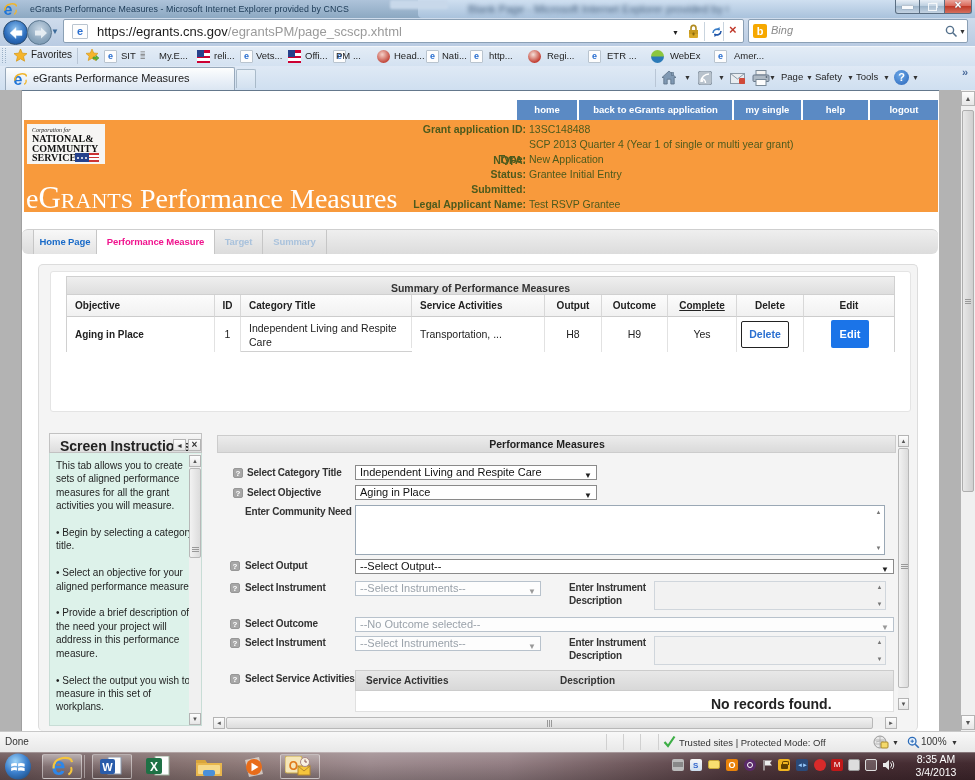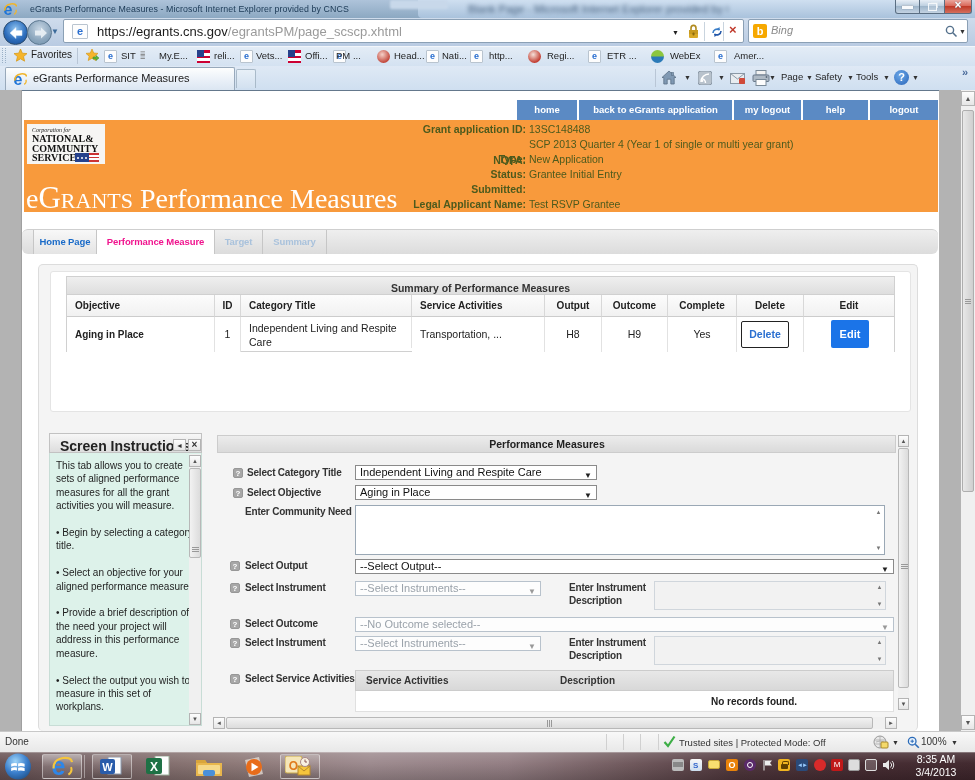--- a/index.html
+++ b/index.html
@@ -269,21 +269,21 @@
 <div class="a" id="vthumb">
     <span class="a" style="left:2px;top:188px;width:6px;height:1px;background:#999;"></span>
     <span class="a" style="left:2px;top:190px;width:6px;height:1px;background:#999;"></span>
     <span class="a" style="left:2px;top:192px;width:6px;height:1px;background:#999;"></span>
   </div>
 <div class="a scrbtn" style="left:961px;top:715px;width:14px;height:15px;font-size:7px;line-height:14px;">▼</div>
 
 <div class="a" id="navbar">
   <div class="navbtn" style="left:2px;width:60px;">home</div>
   <div class="navbtn" style="left:64px;width:153px;">back to eGrants application</div>
-  <div class="navbtn" style="left:219px;width:67px;">my logout</div>
+  <div class="navbtn" style="left:219px;width:67px;">my single</div>
   <div class="navbtn" style="left:288px;width:65px;">help</div>
   <div class="navbtn" style="left:355px;width:68px;">logout</div>
 </div>
 
 <div class="a" id="ohead"></div>
 <div class="a" id="logo">
   <div class="a" style="left:5px;top:3px;font-family:'Liberation Serif',serif;font-style:italic;font-size:6px;color:#222;">Corporation for</div>
   <div class="a" style="left:5px;top:9px;font-family:'Liberation Serif',serif;font-size:10px;font-weight:bold;color:#111;">NATIONAL&amp;</div>
   <div class="a" style="left:5px;top:18.5px;font-family:'Liberation Serif',serif;font-size:10px;font-weight:bold;color:#111;">COMMUNITY</div>
   <div class="a" style="left:5px;top:28px;font-family:'Liberation Serif',serif;font-size:10px;font-weight:bold;color:#111;">SERVICE</div>
@@ -320,21 +320,21 @@
 <div class="a" id="sumpanel"></div>
 <div class="a" id="stitle">Summary of Performance Measures</div>
 <div class="a" id="stable"></div>
 <div class="a" id="theader">
   <div class="hc" style="left:67px;width:148px;padding-left:8px;">Objective</div>
   <div class="hc ctr" style="left:215px;width:26px;">ID</div>
   <div class="hc" style="left:241px;width:171px;padding-left:8px;">Category Title</div>
   <div class="hc" style="left:412px;width:133px;padding-left:8px;">Service Activities</div>
   <div class="hc ctr" style="left:545px;width:57px;">Output</div>
   <div class="hc ctr" style="left:602px;width:66px;">Outcome</div>
-  <div class="hc ctr" style="left:668px;width:69px;">Complete</div>
+  <div class="hc ctr" style="left:668px;width:69px;text-decoration:underline;">Complete</div>
   <div class="hc ctr" style="left:737px;width:67px;">Delete</div>
   <div class="hc ctr" style="left:804px;width:90px;border-right:none;">Edit</div>
 </div>
 <div class="a" id="tdata">
   <div class="dc" style="left:67px;width:148px;padding-left:8px;line-height:35px;font-weight:bold;font-size:10px;">Aging in Place</div>
   <div class="dc ctr" style="left:215px;width:26px;line-height:35px;">1</div>
   <div class="dc" style="left:241px;width:171px;padding-left:8px;line-height:14px;padding-top:4px;height:31px;">Independent Living and Respite Care</div>
   <div class="dc" style="left:412px;width:133px;padding-left:8px;line-height:35px;">Transportation, ...</div>
   <div class="dc ctr" style="left:545px;width:57px;line-height:35px;">H8</div>
   <div class="dc ctr" style="left:602px;width:66px;line-height:35px;">H9</div>
@@ -399,21 +399,21 @@
     <span class="tsar" style="top:2px;">▲</span>
       <span class="tsar" style="bottom:2px;">▼</span>
   </div>
   <div class="qico" style="left:230px;top:674px;">?</div>
   <div class="flab" style="left:245px;top:673px;">Select Service Activities</div>
   <div class="a" id="sahead">
       <span class="a" style="left:10px;top:4px;">Service Activities</span>
       <span class="a" style="left:204px;top:4px;">Description</span>
     </div>
   <div class="a" id="sarow">
-      <span class="a" style="left:355px;top:5px;font-size:10px;font-weight:bold;color:#222;">No records found.</span>
+      <span class="a" style="left:355px;top:5px;font-size:14px;font-weight:bold;color:#222;">No records found.</span>
     </div>
 </div>
 <div class="a" id="fpvscroll"></div>
 <div class="a scrbtn" style="left:898px;top:435px;width:11px;height:12px;font-size:6px;line-height:11px;">▲</div>
 <div class="a" style="left:898px;top:448px;width:11px;height:240px;background:linear-gradient(90deg,#f2f2f2,#dcdcdc);border:1px solid #b8b8b8;border-radius:2px;box-sizing:border-box;">
   <span class="a" style="left:2px;top:115px;width:7px;height:1px;background:#999;"></span>
   <span class="a" style="left:2px;top:117px;width:7px;height:1px;background:#999;"></span>
   <span class="a" style="left:2px;top:119px;width:7px;height:1px;background:#999;"></span>
 </div>
 <div class="a scrbtn" style="left:898px;top:698px;width:11px;height:12px;font-size:6px;line-height:11px;">▼</div>

